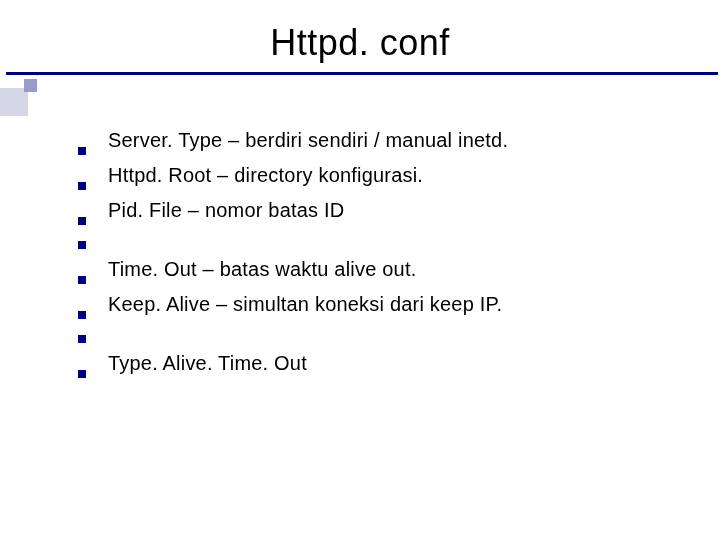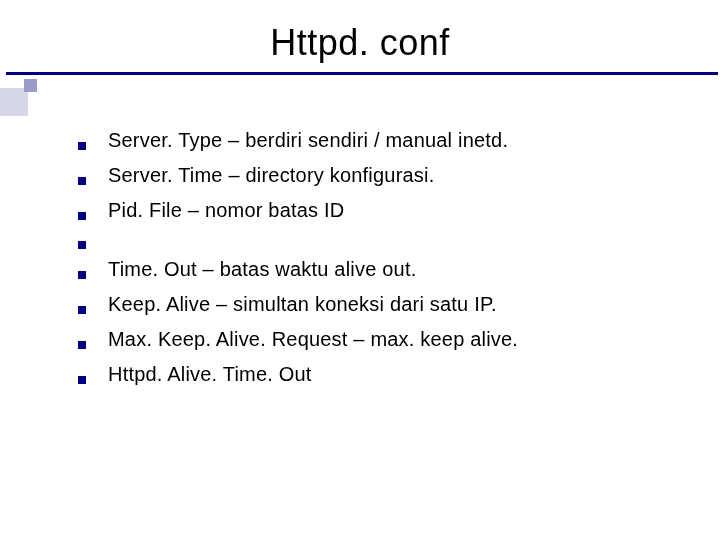--- a/index.html
+++ b/index.html
@@ -55,21 +55,21 @@
     background: #9a9acb;
   }
   .content {
     position: absolute;
     top: 126px;
     left: 78px;
     right: 30px;
   }
   .bullet-row {
     display: flex;
-    align-items: center;
+    align-items: flex-end;
     margin-bottom: 6px;
     line-height: 1.45;
   }
   .bullet {
     flex: 0 0 auto;
     width: 8px;
     height: 8px;
     background: #000080;
     margin-top: 10px;
     margin-right: 22px;
@@ -93,40 +93,39 @@
     <div class="sq-small"></div>
   </div>
 
   <div class="content">
     <div class="bullet-row">
       <div class="bullet"></div>
       <div class="bullet-text">Server. Type – berdiri sendiri / manual inetd.</div>
     </div>
     <div class="bullet-row">
       <div class="bullet"></div>
-      <div class="bullet-text">Server. Time – directory konfigurasi.</div>
+      <div class="bullet-text">Httpd. Root – directory konfigurasi.</div>
     </div>
     <div class="bullet-row">
       <div class="bullet"></div>
       <div class="bullet-text">Pid. File – nomor batas ID</div>
     </div>
     <div class="bullet-row">
       <div class="bullet"></div>
     </div>
     <div class="bullet-row">
       <div class="bullet"></div>
       <div class="bullet-text">Time. Out – batas waktu alive out.</div>
     </div>
     <div class="bullet-row">
       <div class="bullet"></div>
-      <div class="bullet-text">Keep. Alive – simultan koneksi dari satu IP.</div>
+      <div class="bullet-text">Keep. Alive – simultan koneksi dari keep IP.</div>
     </div>
     <div class="bullet-row">
       <div class="bullet"></div>
-      <div class="bullet-text">Max. Keep. Alive. Request – max. keep alive.</div>
     </div>
     <div class="bullet-row">
       <div class="bullet"></div>
-      <div class="bullet-text">Httpd. Alive. Time. Out</div>
+      <div class="bullet-text">Type. Alive. Time. Out</div>
     </div>
   </div>
 
 </div>
 
 </body></html>

